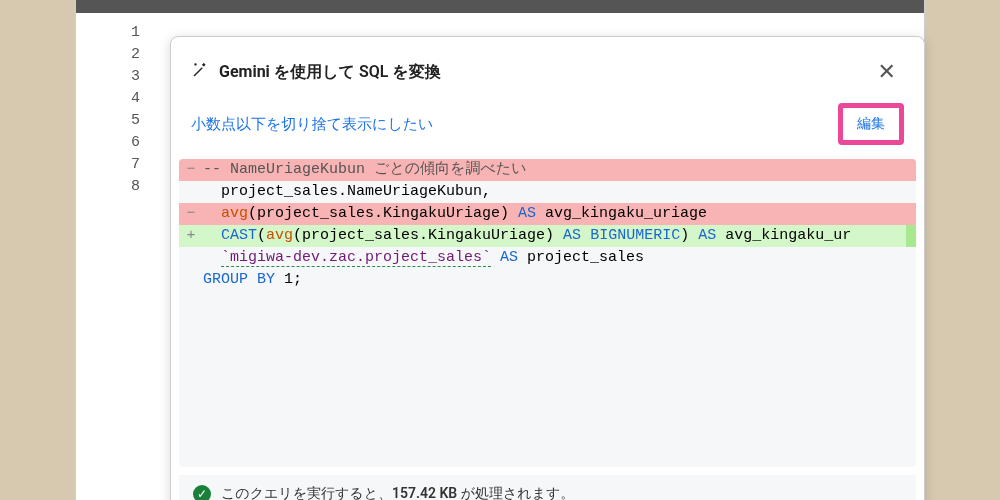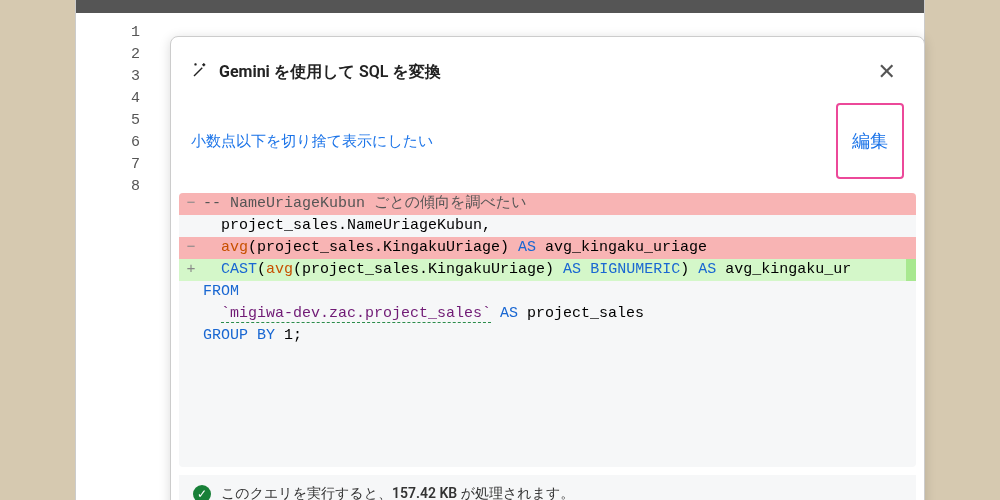--- a/index.html
+++ b/index.html
@@ -80,26 +80,26 @@
     padding: 4px 20px 14px 20px;
     gap: 47px;
   }
   .prompt-text {
     color: #1a73e8;
     font-size: 15px;
     font-weight: 500;
   }
   .edit-btn {
     margin-left: auto;
-    border: 2px solid #ec4899;
+    border: 5px solid #ec4899;
     background: #fff;
     color: #1a73e8;
-    font-size: 18px;
+    font-size: 14px;
     font-weight: 500;
-    padding: 24px 14px;
+    padding: 7px 14px;
     border-radius: 4px;
     cursor: pointer;
   }
   .code-area {
     margin: 0 8px 8px 8px;
     background: #f6f7f8;
     border-radius: 4px;
     padding: 0;
     font-family: "Courier New", Consolas, monospace;
     font-size: 15px;
@@ -219,24 +219,20 @@
       <span class="diff-gutter">−</span>
       <span class="code-content">  <span class="fn">avg</span><span>(project_sales.KingakuUriage) </span><span class="kw">AS</span><span> avg_kingaku_uriage</span></span>
     </div>
 
     <div class="code-line bg-add">
       <span class="diff-gutter">+</span>
       <span class="code-content">  <span class="kw">CAST</span><span>(</span><span class="fn">avg</span><span>(project_sales.KingakuUriage) </span><span class="kw">AS</span><span class="kw"> BIGNUMERIC</span><span>) </span><span class="kw">AS</span><span> avg_kingaku_ur</span></span>
       <span class="add-marker-right"></span>
     </div>
 
-    <div class="code-line">
-      <span class="diff-gutter"></span>
-      <span class="code-content"><span class="kw">FROM</span></span>
-    </div>
 
     <div class="code-line">
       <span class="diff-gutter"></span>
       <span class="code-content">  <span class="tbl">`migiwa-dev.zac.project_sales`</span><span class="kw"> AS</span><span> project_sales</span></span>
     </div>
 
     <div class="code-line">
       <span class="diff-gutter"></span>
       <span class="code-content"><span class="kw">GROUP BY</span><span> 1;</span></span>
     </div>

